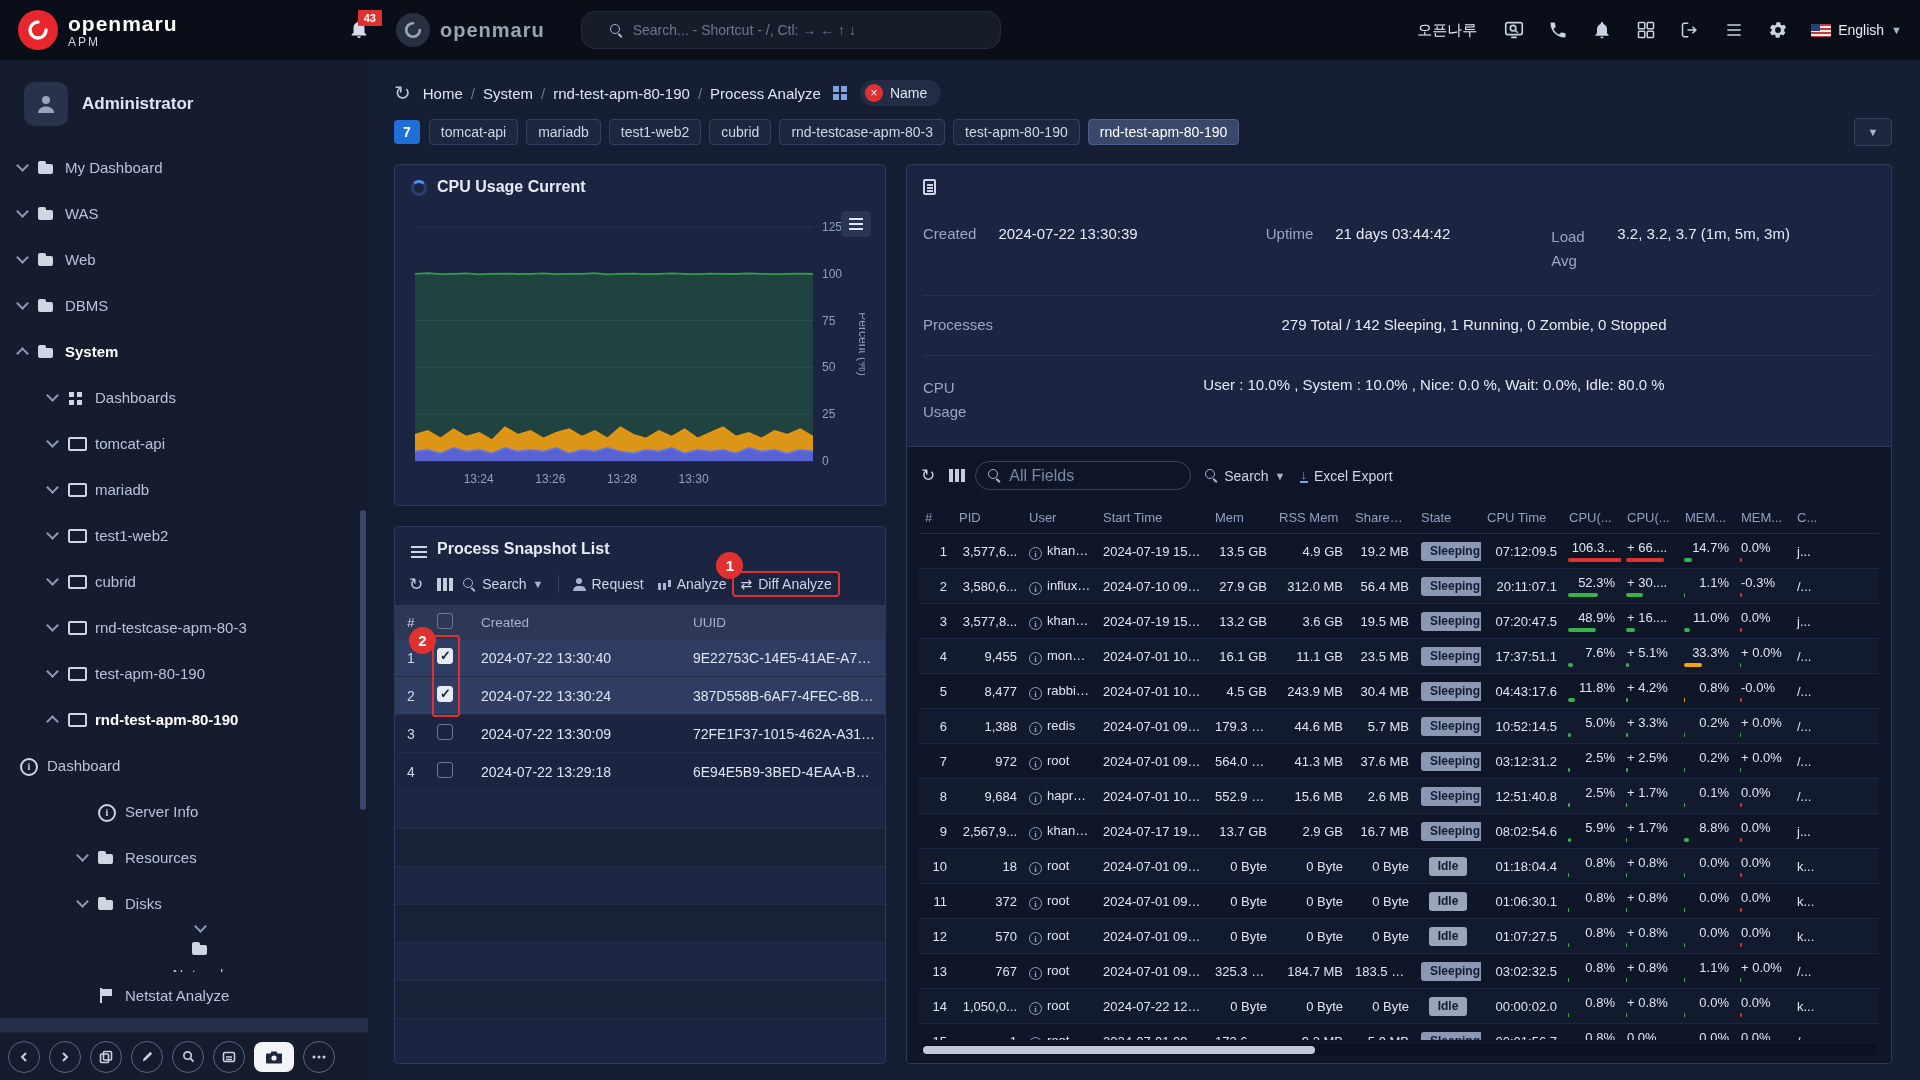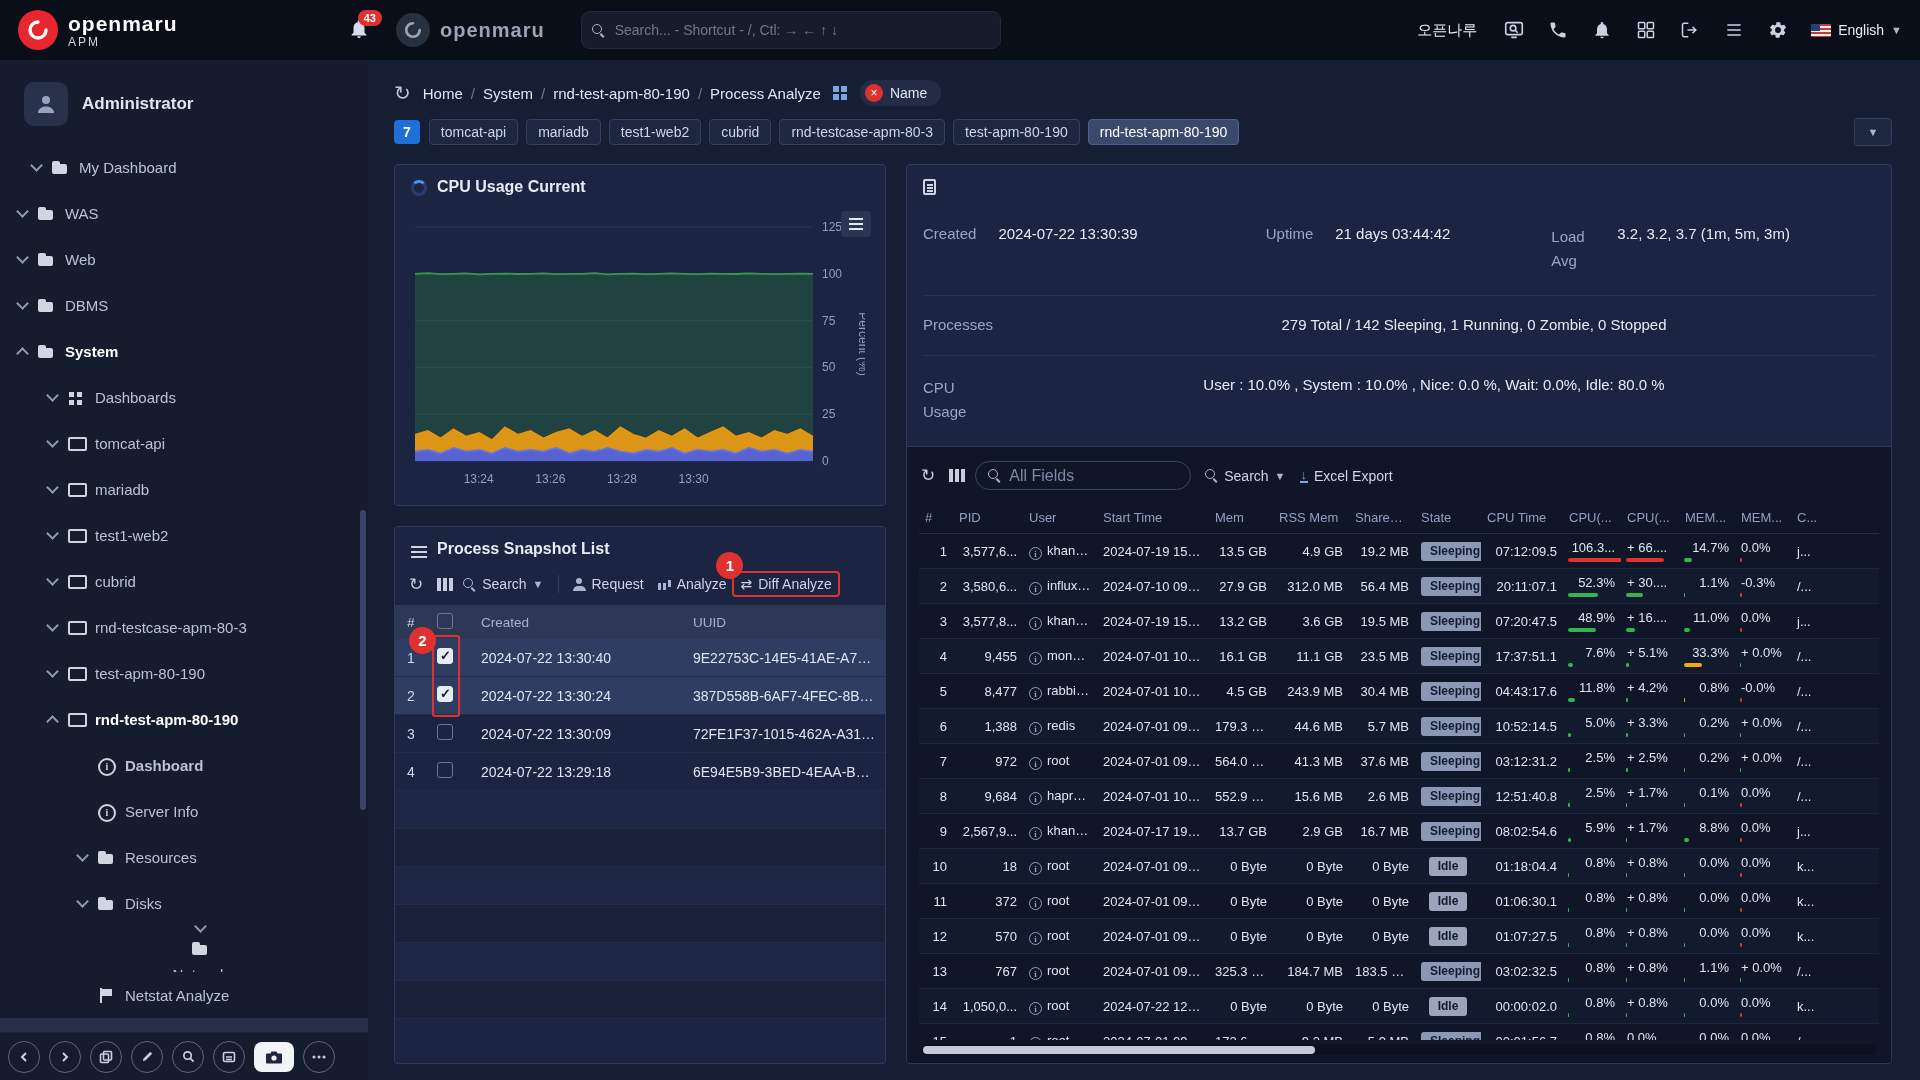--- a/index.html
+++ b/index.html
@@ -6,25 +6,25 @@
   html,body{width:1920px;height:1080px;overflow:hidden}
   body{font-family:"Liberation Sans",sans-serif;background:#141b2d;color:#dfe5f2;font-size:14px}
   
   .topbar{position:fixed;left:0;top:0;right:0;height:60px;background:#0a0e19;display:flex;align-items:center;z-index:50;padding:0 18px}
   .brand{display:flex;align-items:center;gap:10px;width:330px}
   .logo-red{width:40px;height:40px;border-radius:50%;background:#e8262d;display:flex;align-items:center;justify-content:center;flex:none}
   .brand-txt{line-height:1}
   .brand-txt .b1{font-size:21px;font-weight:700;letter-spacing:1px;color:#fff}
   .brand-txt .b2{font-size:12px;color:#cdd5e6;letter-spacing:2px;margin-top:2px}
   .bell-wrap{position:relative;margin:0 26px 0 0;cursor:pointer}
-  .badge-red{position:absolute;top:-8px;right:-12px;background:#e03131;color:#fff;font-size:11px;font-weight:700;border-radius:8px;padding:2px 6px}
+  .badge-red{position:absolute;top:-8px;right:-12px;background:#e03131;color:#fff;font-size:11px;font-weight:700;border-radius:1px;padding:2px 6px}
   .brand2{display:flex;align-items:center;gap:10px;margin-right:36px}
   .logo-gray{width:34px;height:34px;border-radius:50%;background:#27303f;display:flex;align-items:center;justify-content:center}
   .brand2 span{font-size:20px;font-weight:700;letter-spacing:1px;color:#9aa4b5}
-  .top-search{display:flex;align-items:center;gap:10px;background:#161c2a;border:1px solid #222b3e;border-radius:9px;height:38px;width:420px;padding:0 10px}
+  .top-search{display:flex;align-items:center;gap:10px;background:#161c2a;border:1px solid #222b3e;border-radius:14px;height:38px;width:420px;padding:0 28px}
   .top-search input{background:transparent;border:0;outline:0;color:#cfd6e4;font-size:14px;width:100%;font-family:"Liberation Sans",sans-serif}
   .top-search input::placeholder{color:#6d788e}
   .top-right{margin-left:auto;display:flex;align-items:center;gap:22px}
   .username{font-size:15px;color:#e6ebf5;margin-right:4px}
   .tb-ic{width:22px;height:22px;display:inline-flex;align-items:center;justify-content:center;cursor:pointer}
   .lang{display:flex;align-items:center;gap:7px;cursor:pointer;font-size:14px;color:#e6ebf5}
   .flag{width:20px;height:13px;background:repeating-linear-gradient(180deg,#c43b3b 0 2px,#eee 2px 4px);position:relative;border-radius:1px;flex:none}
   .flag::before{content:"";position:absolute;left:0;top:0;width:9px;height:7px;background:#24407c}
   .caret{color:#aab4cc;font-size:11px}
   
@@ -253,21 +253,21 @@
     <div class="avatar">
       <svg width="24" height="24" viewBox="0 0 24 24">
           <circle cx="12" cy="8" r="4" fill="#98a4bd"></circle>
           <path d="M4 21c0-4 3.6-6.5 8-6.5s8 2.5 8 6.5z" fill="#98a4bd"></path>
         </svg>
     </div>
     <span>Administrator</span>
   </div>
   <nav class="tree">
 
-      <div class="tree-item" style="padding-left: 32px;">
+      <div class="tree-item" style="padding-left: 18px;">
         <span class="chev chev-down"></span>
         <span class="tic ic-folder"></span>
         <span class="tree-label">My Dashboard</span>
       </div>
 
       <div class="tree-item" style="padding-left: 18px;">
         <span class="chev chev-down"></span>
         <span class="tic ic-folder"></span>
         <span class="tree-label">WAS</span>
       </div>
@@ -331,21 +331,21 @@
         <span class="tic ic-monitor"></span>
         <span class="tree-label">test-apm-80-190</span>
       </div>
 
       <div class="tree-item open" style="padding-left: 48px;">
         <span class="chev chev-up"></span>
         <span class="tic ic-monitor"></span>
         <span class="tree-label">rnd-test-apm-80-190</span>
       </div>
 
-      <div class="tree-item" style="padding-left: 78px; font-weight: bold;">
+      <div class="tree-item" style="">
         <span class="chev chev-none"></span>
         <span class="tic ic-info"></span>
         <span class="tree-label">Dashboard</span>
       </div>
 
       <div class="tree-item" style="padding-left: 78px;">
         <span class="chev chev-none"></span>
         <span class="tic ic-info"></span>
         <span class="tree-label">Server Info</span>
       </div>

